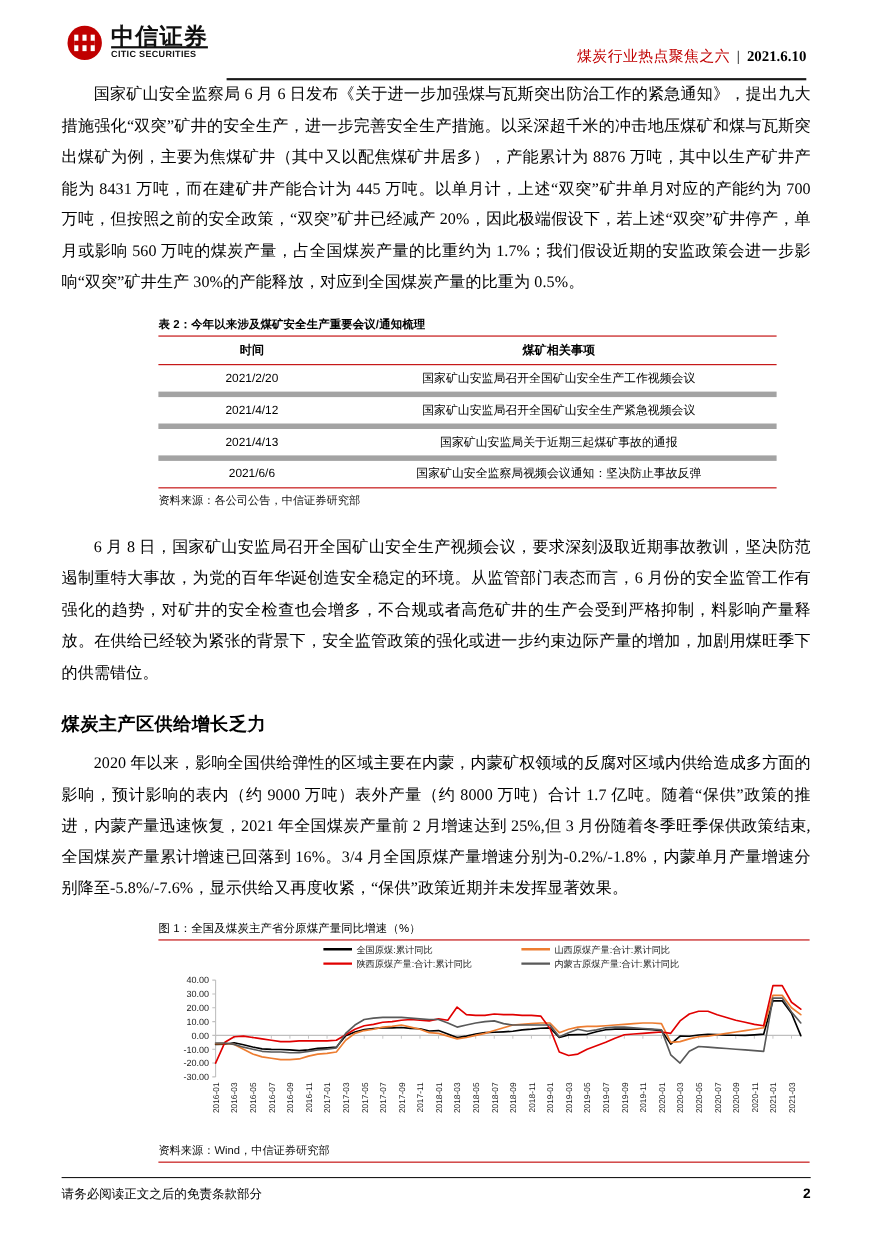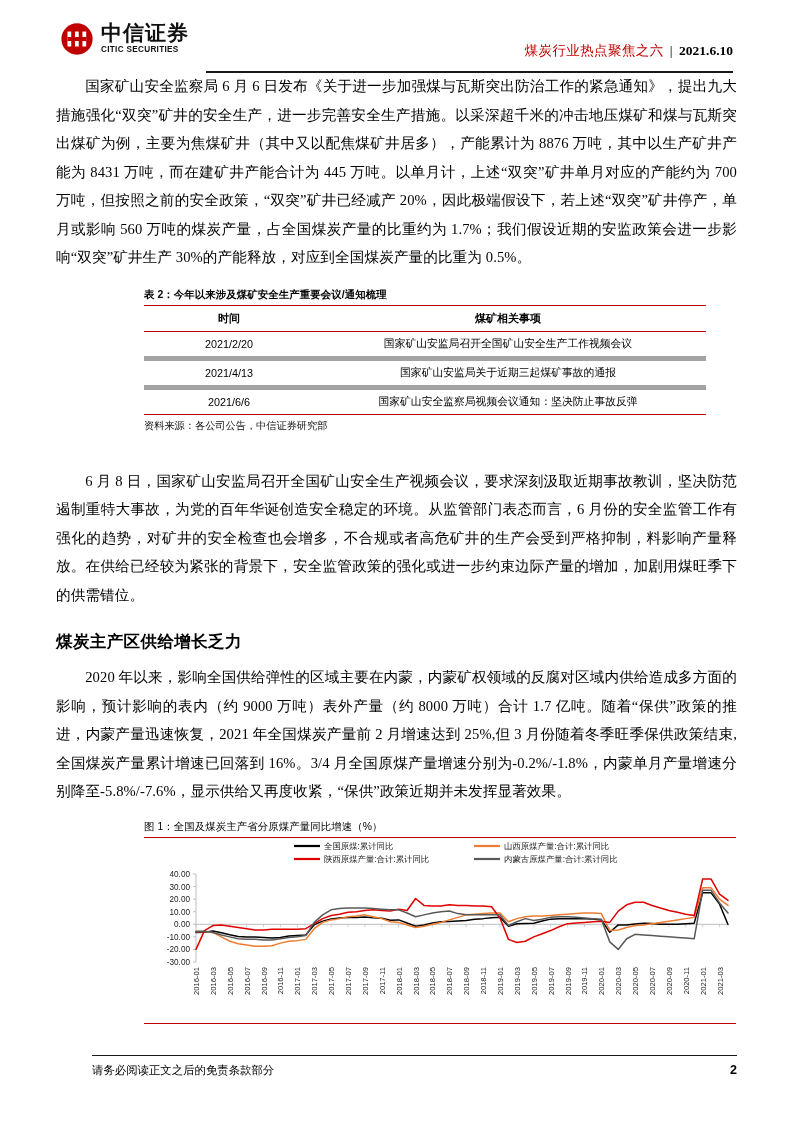--- a/index.html
+++ b/index.html
@@ -34,20 +34,21 @@
     position: absolute;
     left: 4px; top: 22px;
   }
   .logo-mark { width: 34px; height: 34px; display:block; }
   .logo-text { line-height: 1; }
   .logo-cn {
     font-family: "Liberation Serif", serif;
     font-size: 21px; font-weight: bold;
     letter-spacing: 1px; color: #101010;
     display: block;
+    text-decoration: underline;
   }
   .logo-en {
     font-family: "Liberation Sans", sans-serif;
     font-size: 8.2px; font-weight: bold;
     letter-spacing: 0.3px; color: #101010;
     display: block; margin-top: 2px;
   }
   .header-right {
     position: absolute;
     right: 4px; top: 42px;
@@ -161,22 +162,21 @@
     margin-left: 88px;
     width: 592px;
     border-top: 1.1px solid #C00000;
     margin-top: 3px;
   }
 
   
   .footer {
     position: absolute;
     left: 56px; right: 56px;
-    bottom: 44px;
-    margin-left: 36px;
+    bottom: 29px;
   }
   .footer-rule { border-top: 1.3px solid #1a1a1a; }
   .footer-row {
     display: flex; justify-content: space-between; align-items: baseline;
     margin-top: 7px;
     font-family: "Liberation Sans", sans-serif;
     font-size: 11.4px;
   }
   .footer-pg { font-weight: bold; font-size: 12.5px; }
 
@@ -224,33 +224,37 @@
             <th class="col-time">时间</th>
             <th class="col-item">煤矿相关事项</th>
           </tr>
         </thead>
         <tbody>
           <tr>
             <td class="col-time">2021/2/20</td>
             <td class="col-item">国家矿山安监局召开全国矿山安全生产工作视频会议</td>
           </tr>
           <tr>
+            <td class="col-time">2021/4/12</td>
+            <td class="col-item">国家矿山安监局召开全国矿山安全生产紧急视频会议</td>
+          </tr>
+          <tr>
             <td class="col-time">2021/4/13</td>
             <td class="col-item">国家矿山安监局关于近期三起煤矿事故的通报</td>
           </tr>
           <tr>
             <td class="col-time">2021/6/6</td>
             <td class="col-item">国家矿山安全监察局视频会议通知：坚决防止事故反弹</td>
           </tr>
         </tbody>
       </table>
       <div class="src-note">资料来源：各公司公告，中信证券研究部</div>
     </div>
 
-    <p class="body" style="margin-top:34px">6 月 8 日，国家矿山安监局召开全国矿山安全生产视频会议，要求深刻汲取近期事故教训，坚决防范遏制重特大事故，为党的百年华诞创造安全稳定的环境。从监管部门表态而言，6 月份的安全监管工作有强化的趋势，对矿井的安全检查也会增多，不合规或者高危矿井的生产会受到严格抑制，料影响产量释放。在供给已经较为紧张的背景下，安全监管政策的强化或进一步约束边际产量的增加，加剧用煤旺季下的供需错位。</p>
+    <p class="body" style="margin-top:22px">6 月 8 日，国家矿山安监局召开全国矿山安全生产视频会议，要求深刻汲取近期事故教训，坚决防范遏制重特大事故，为党的百年华诞创造安全稳定的环境。从监管部门表态而言，6 月份的安全监管工作有强化的趋势，对矿井的安全检查也会增多，不合规或者高危矿井的生产会受到严格抑制，料影响产量释放。在供给已经较为紧张的背景下，安全监管政策的强化或进一步约束边际产量的增加，加剧用煤旺季下的供需错位。</p>
 
     <div class="sec-heading">煤炭主产区供给增长乏力</div>
 
     <p class="body">2020 年以来，影响全国供给弹性的区域主要在内蒙，内蒙矿权领域的反腐对区域内供给造成多方面的影响，预计影响的表内（约 9000 万吨）表外产量（约 8000 万吨）合计 1.7 亿吨。随着“保供”政策的推进，内蒙产量迅速恢复，2021 年全国煤炭产量前 2 月增速达到 25%,但 3 月份随着冬季旺季保供政策结束,全国煤炭产量累计增速已回落到 16%。3/4 月全国原煤产量增速分别为-0.2%/-1.8%，内蒙单月产量增速分别降至-5.8%/-7.6%，显示供给又再度收紧，“保供”政策近期并未发挥显著效果。</p>
 
     <div class="exhibit" style="margin-top:14px">
       <div class="fig-cap">图 1：全国及煤炭主产省分原煤产量同比增速（%）</div>
       <div class="fig-rule"></div>
       <div class="chart-box">
         <svg id="chart-svg" width="592" height="182" viewBox="0 0 592 182">
@@ -343,20 +347,21 @@
             <line x1="558.6666666666667" y1="86.28571428571428" x2="558.6666666666667" y2="89.28571428571428" stroke="#BFBFBF" stroke-width="0.8"></line>
             <text x="0" y="0" class="xtick-text" text-anchor="end" transform="translate(561.6666666666667,129) rotate(-90)">2021-01</text>
             <line x1="575.5555555555555" y1="86.28571428571428" x2="575.5555555555555" y2="89.28571428571428" stroke="#BFBFBF" stroke-width="0.8"></line>
             <text x="0" y="0" class="xtick-text" text-anchor="end" transform="translate(578.5555555555555,129) rotate(-90)">2021-03</text>
             <polyline points="52,94.45714285714286 60.44444444444444,94.33142857142857 68.88888888888889,92.94857142857143 77.33333333333333,94.8342857142857 85.77777777777777,96.84571428571428 94.22222222222223,98.48 102.66666666666666,98.98285714285714 111.11111111111111,99.10857142857142 119.55555555555556,99.4857142857143 128,100.11428571428571 136.44444444444446,99.4857142857143 144.88888888888889,98.10285714285715 153.33333333333331,97.6 161.77777777777777,96.97142857142856 170.22222222222223,86.66285714285713 178.66666666666669,83.14285714285714 187.11111111111111,80.88 195.55555555555554,80 204,79.49714285714286 212.44444444444446,79.49714285714286 220.88888888888889,79.12 229.33333333333334,79.87428571428572 237.77777777777777,80.25142857142858 246.22222222222223,82.26285714285714 254.66666666666666,81.88571428571429 263.1111111111111,85.02857142857144 271.55555555555554,88.29714285714286 280,86.91428571428571 288.44444444444446,85.02857142857144 296.8888888888889,83.77142857142857 305.33333333333337,83.39428571428573 313.77777777777777,83.01714285714286 322.22222222222223,82.5142857142857 330.6666666666667,81.25714285714287 339.1111111111111,80.62857142857143 347.55555555555554,79.74857142857142 356,79.37142857142857 364.44444444444446,88.17142857142858 372.8888888888889,85.78285714285715 381.3333333333333,85.53142857142856 389.77777777777777,85.28 398.22222222222223,83.01714285714286 406.6666666666667,81.13142857142857 415.1111111111111,80.62857142857143 423.55555555555554,80.62857142857143 432,80.62857142857143 440.44444444444446,80.62857142857143 448.8888888888889,81.00571428571428 457.3333333333333,81.88571428571429 465.77777777777777,94.20571428571428 474.22222222222223,86.91428571428571 482.6666666666667,87.03999999999999 491.1111111111111,85.90857142857143 499.55555555555554,85.28 508,85.53142857142856 516.4444444444445,86.16 524.8888888888889,86.16 533.3333333333333,86.28571428571428 541.7777777777778,85.78285714285715 550.2222222222222,85.15428571428572 558.6666666666667,54.85714285714286 567.1111111111111,54.85714285714286 575.5555555555555,66.17142857142858 584,86.53714285714287" fill="none" stroke="#000000" stroke-width="1.5" stroke-linejoin="round" stroke-linecap="round"></polyline>
             <polyline points="52,93.82857142857142 60.44444444444444,93.57714285714286 68.88888888888889,94.45714285714286 77.33333333333333,98.85714285714286 85.77777777777777,103.25714285714285 94.22222222222223,105.77142857142857 102.66666666666666,107.02857142857142 111.11111111111111,108.28571428571429 119.55555555555556,108.28571428571429 128,107.65714285714286 136.44444444444446,105.14285714285714 144.88888888888889,103.25714285714285 153.33333333333331,102.62857142857143 161.77777777777777,101.37142857142857 170.22222222222223,90.68571428571428 178.66666666666669,84.4 187.11111111111111,81.88571428571429 195.55555555555554,80.62857142857143 204,78.74285714285713 212.44444444444446,78.11428571428571 220.88888888888889,76.85714285714286 229.33333333333334,78.74285714285713 237.77777777777777,80.62857142857143 246.22222222222223,83.77142857142857 254.66666666666666,84.4 263.1111111111111,86.91428571428571 271.55555555555554,89.42857142857143 280,88.17142857142858 288.44444444444446,86.28571428571428 296.8888888888889,84.4 305.33333333333337,81.88571428571429 313.77777777777777,79.37142857142857 322.22222222222223,76.85714285714286 330.6666666666667,76.22857142857143 339.1111111111111,75.6 347.55555555555554,74.97142857142856 356,74.97142857142856 364.44444444444446,83.77142857142857 372.8888888888889,80.62857142857143 381.3333333333333,78.74285714285713 389.77777777777777,78.11428571428571 398.22222222222223,78.11428571428571 406.6666666666667,77.4857142857143 415.1111111111111,76.85714285714286 423.55555555555554,76.22857142857143 432,75.6 440.44444444444446,74.97142857142856 448.8888888888889,74.97142857142856 457.3333333333333,75.6 465.77777777777777,92.57142857142857 474.22222222222223,91.94285714285715 482.6666666666667,89.42857142857143 491.1111111111111,87.54285714285714 499.55555555555554,86.91428571428571 508,85.65714285714286 516.4444444444445,84.4 524.8888888888889,83.14285714285714 533.3333333333333,81.88571428571429 541.7777777777778,80.62857142857143 550.2222222222222,79.37142857142857 558.6666666666667,49.82857142857143 567.1111111111111,49.82857142857143 575.5555555555555,61.14285714285714 584,67.42857142857143" fill="none" stroke="#ED7D31" stroke-width="1.5" stroke-linejoin="round" stroke-linecap="round"></polyline>
             <polyline points="52,111.42857142857143 60.44444444444444,92.57142857142857 68.88888888888889,87.54285714285714 77.33333333333333,86.91428571428571 85.77777777777777,88.17142857142858 94.22222222222223,89.42857142857143 102.66666666666666,90.68571428571428 111.11111111111111,91.94285714285715 119.55555555555556,91.94285714285715 128,91.31428571428572 136.44444444444446,91.31428571428572 144.88888888888889,91.31428571428572 153.33333333333331,91.31428571428572 161.77777777777777,90.68571428571428 170.22222222222223,85.65714285714286 178.66666666666669,80.62857142857143 187.11111111111111,77.4857142857143 195.55555555555554,76.22857142857143 204,74.34285714285714 212.44444444444446,73.71428571428572 220.88888888888889,72.45714285714286 229.33333333333334,71.82857142857142 237.77777777777777,72.45714285714286 246.22222222222223,73.08571428571429 254.66666666666666,71.2 263.1111111111111,72.45714285714286 271.55555555555554,60.51428571428572 280,67.42857142857143 288.44444444444446,68.05714285714285 296.8888888888889,68.05714285714285 305.33333333333337,66.8 313.77777777777777,67.42857142857143 322.22222222222223,67.42857142857143 330.6666666666667,68.05714285714285 339.1111111111111,68.05714285714285 347.55555555555554,68.68571428571428 356,80 364.44444444444446,101.37142857142857 372.8888888888889,104.51428571428572 381.3333333333333,103.25714285714285 389.77777777777777,98.85714285714286 398.22222222222223,95.71428571428572 406.6666666666667,92.57142857142857 415.1111111111111,88.8 423.55555555555554,85.65714285714286 432,85.02857142857144 440.44444444444446,84.4 448.8888888888889,83.77142857142857 457.3333333333333,83.14285714285714 465.77777777777777,84.4 474.22222222222223,73.08571428571429 482.6666666666667,66.8 491.1111111111111,64.28571428571428 499.55555555555554,64.28571428571428 508,67.42857142857143 516.4444444444445,69.94285714285715 524.8888888888889,72.45714285714286 533.3333333333333,74.34285714285714 541.7777777777778,76.22857142857143 550.2222222222222,77.4857142857143 558.6666666666667,41.028571428571425 567.1111111111111,41.028571428571425 575.5555555555555,56.114285714285714 584,62.4" fill="none" stroke="#E00000" stroke-width="1.5" stroke-linejoin="round" stroke-linecap="round"></polyline>
             <polyline points="52,93.2 60.44444444444444,93.2 68.88888888888889,94.45714285714286 77.33333333333333,96.97142857142856 85.77777777777777,98.85714285714286 94.22222222222223,100.74285714285715 102.66666666666666,101.37142857142857 111.11111111111111,101.37142857142857 119.55555555555556,102 128,102 136.44444444444446,100.74285714285715 144.88888888888889,99.4857142857143 153.33333333333331,98.85714285714286 161.77777777777777,97.6 170.22222222222223,84.4 178.66666666666669,76.85714285714286 187.11111111111111,71.82857142857142 195.55555555555554,70.57142857142857 204,69.94285714285715 212.44444444444446,69.94285714285715 220.88888888888889,69.94285714285715 229.33333333333334,70.57142857142857 237.77777777777777,71.2 246.22222222222223,71.82857142857142 254.66666666666666,71.82857142857142 263.1111111111111,74.97142857142856 271.55555555555554,78.74285714285713 280,76.85714285714286 288.44444444444446,74.97142857142856 296.8888888888889,73.71428571428572 305.33333333333337,73.08571428571429 313.77777777777777,75.6 322.22222222222223,76.85714285714286 330.6666666666667,76.85714285714286 339.1111111111111,76.85714285714286 347.55555555555554,76.85714285714286 356,76.85714285714286 364.44444444444446,87.54285714285714 372.8888888888889,83.77142857142857 381.3333333333333,80.62857142857143 389.77777777777777,82.5142857142857 398.22222222222223,81.25714285714287 406.6666666666667,79.37142857142857 415.1111111111111,78.74285714285713 423.55555555555554,78.74285714285713 432,79.37142857142857 440.44444444444446,80 448.8888888888889,80.62857142857143 457.3333333333333,81.25714285714287 465.77777777777777,103.88571428571429 474.22222222222223,111.42857142857143 482.6666666666667,100.74285714285715 491.1111111111111,96.34285714285714 499.55555555555554,96.97142857142856 508,97.6 516.4444444444445,98.22857142857143 524.8888888888889,98.85714285714286 533.3333333333333,99.4857142857143 541.7777777777778,100.11428571428571 550.2222222222222,100.74285714285715 558.6666666666667,52.34285714285714 567.1111111111111,52.34285714285714 575.5555555555555,64.91428571428571 584,74.97142857142856" fill="none" stroke="#595959" stroke-width="1.5" stroke-linejoin="round" stroke-linecap="round"></polyline>
           </svg>
       </div>
+      <div class="fig-src">资料来源：Wind，中信证券研究部</div>
       <div class="fig-rule-bottom"></div>
     </div>
 
   </div>
 
   <div class="footer">
     <div class="footer-rule"></div>
     <div class="footer-row">
       <span>请务必阅读正文之后的免责条款部分</span>
       <span class="footer-pg">2</span>

